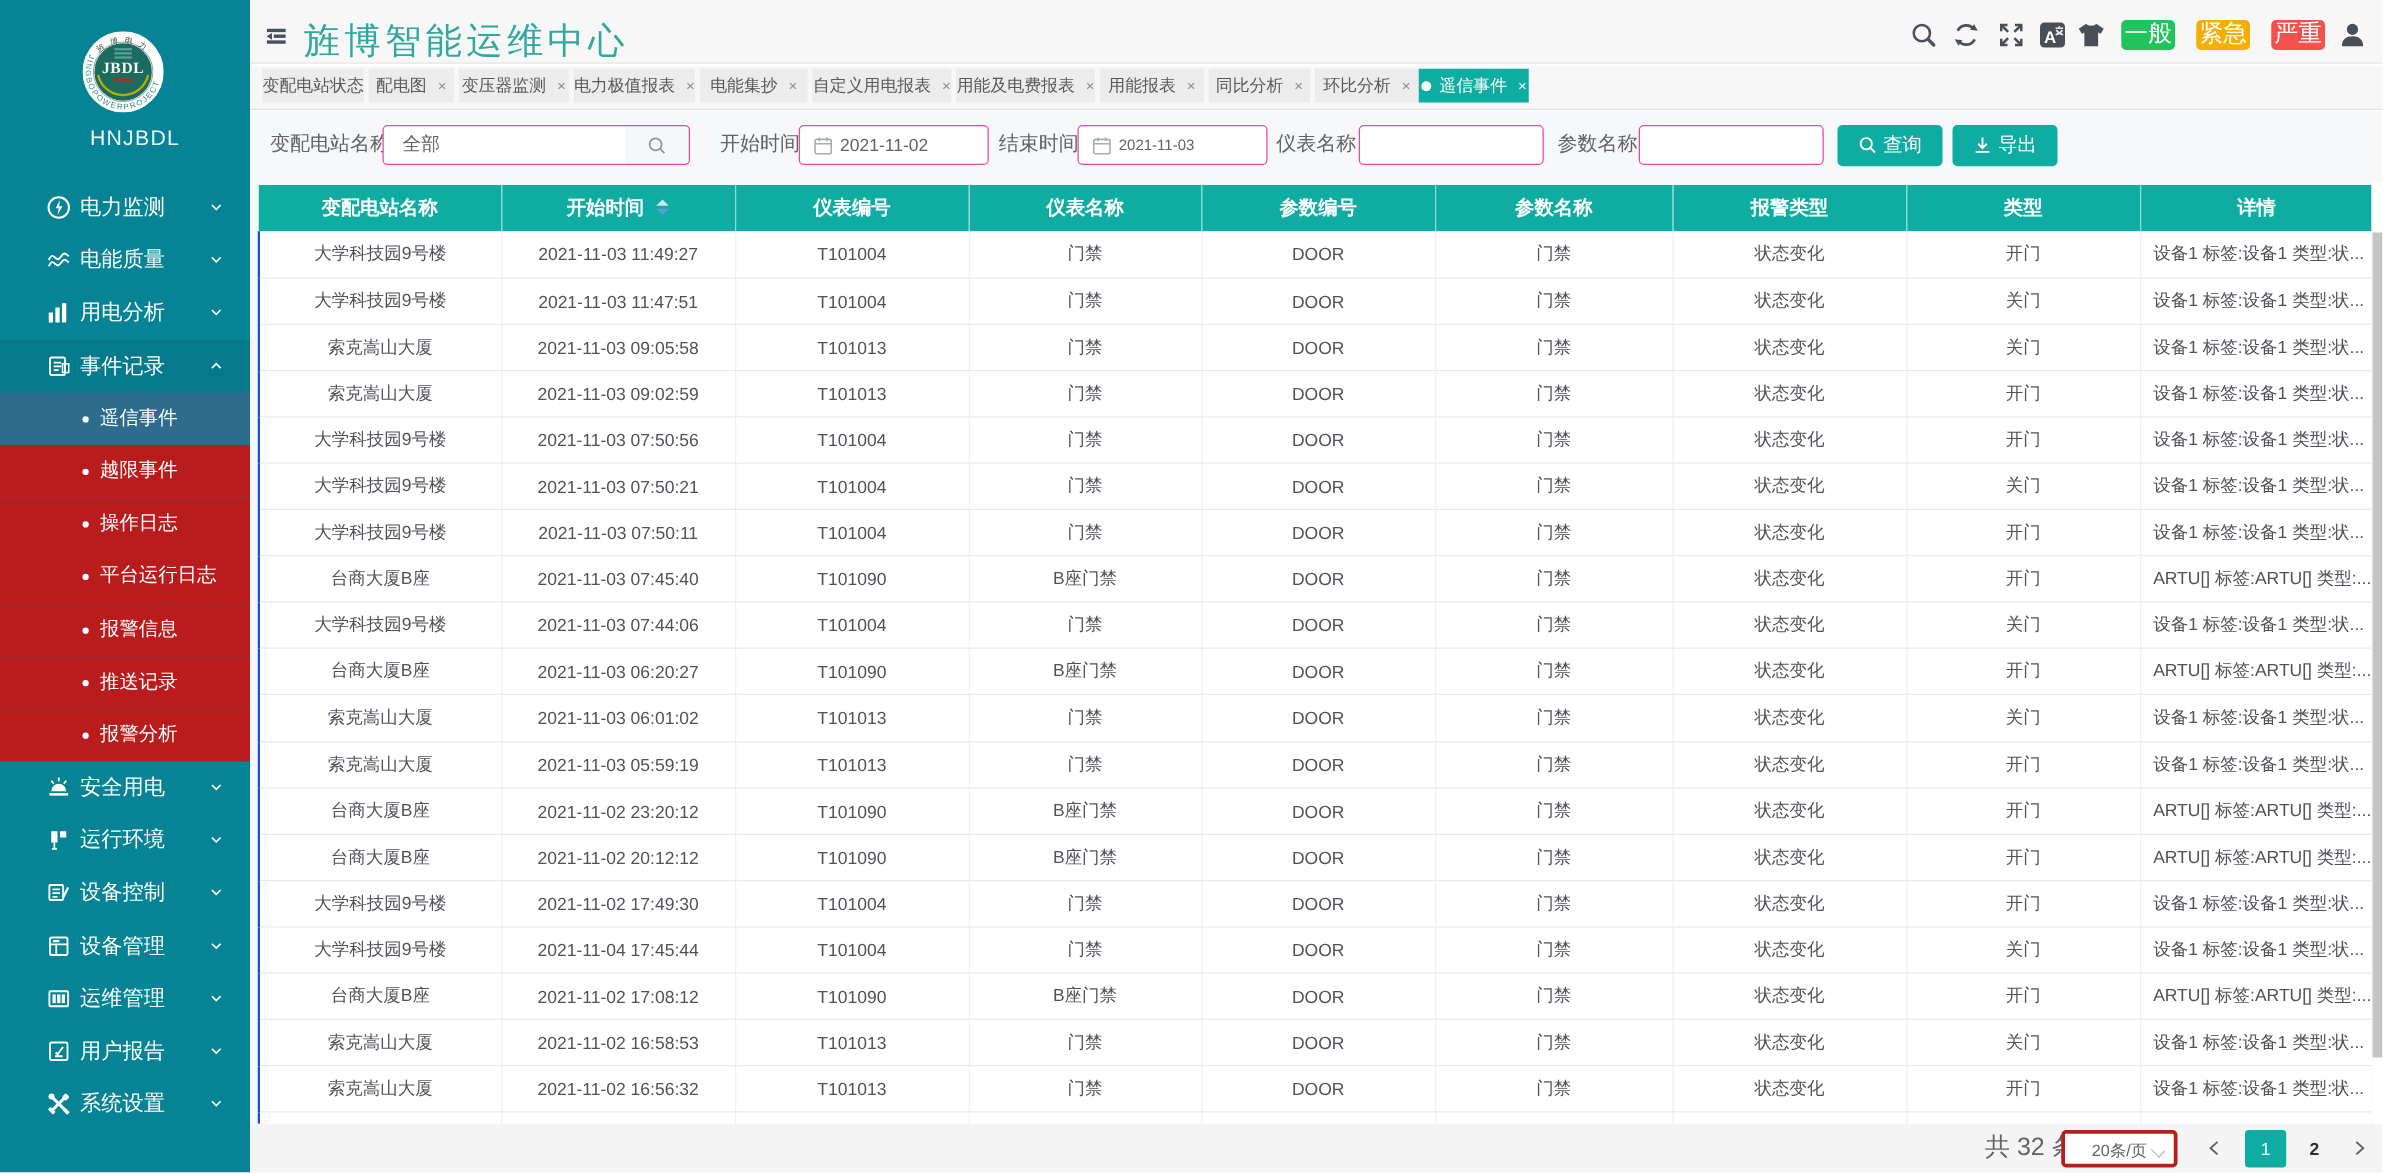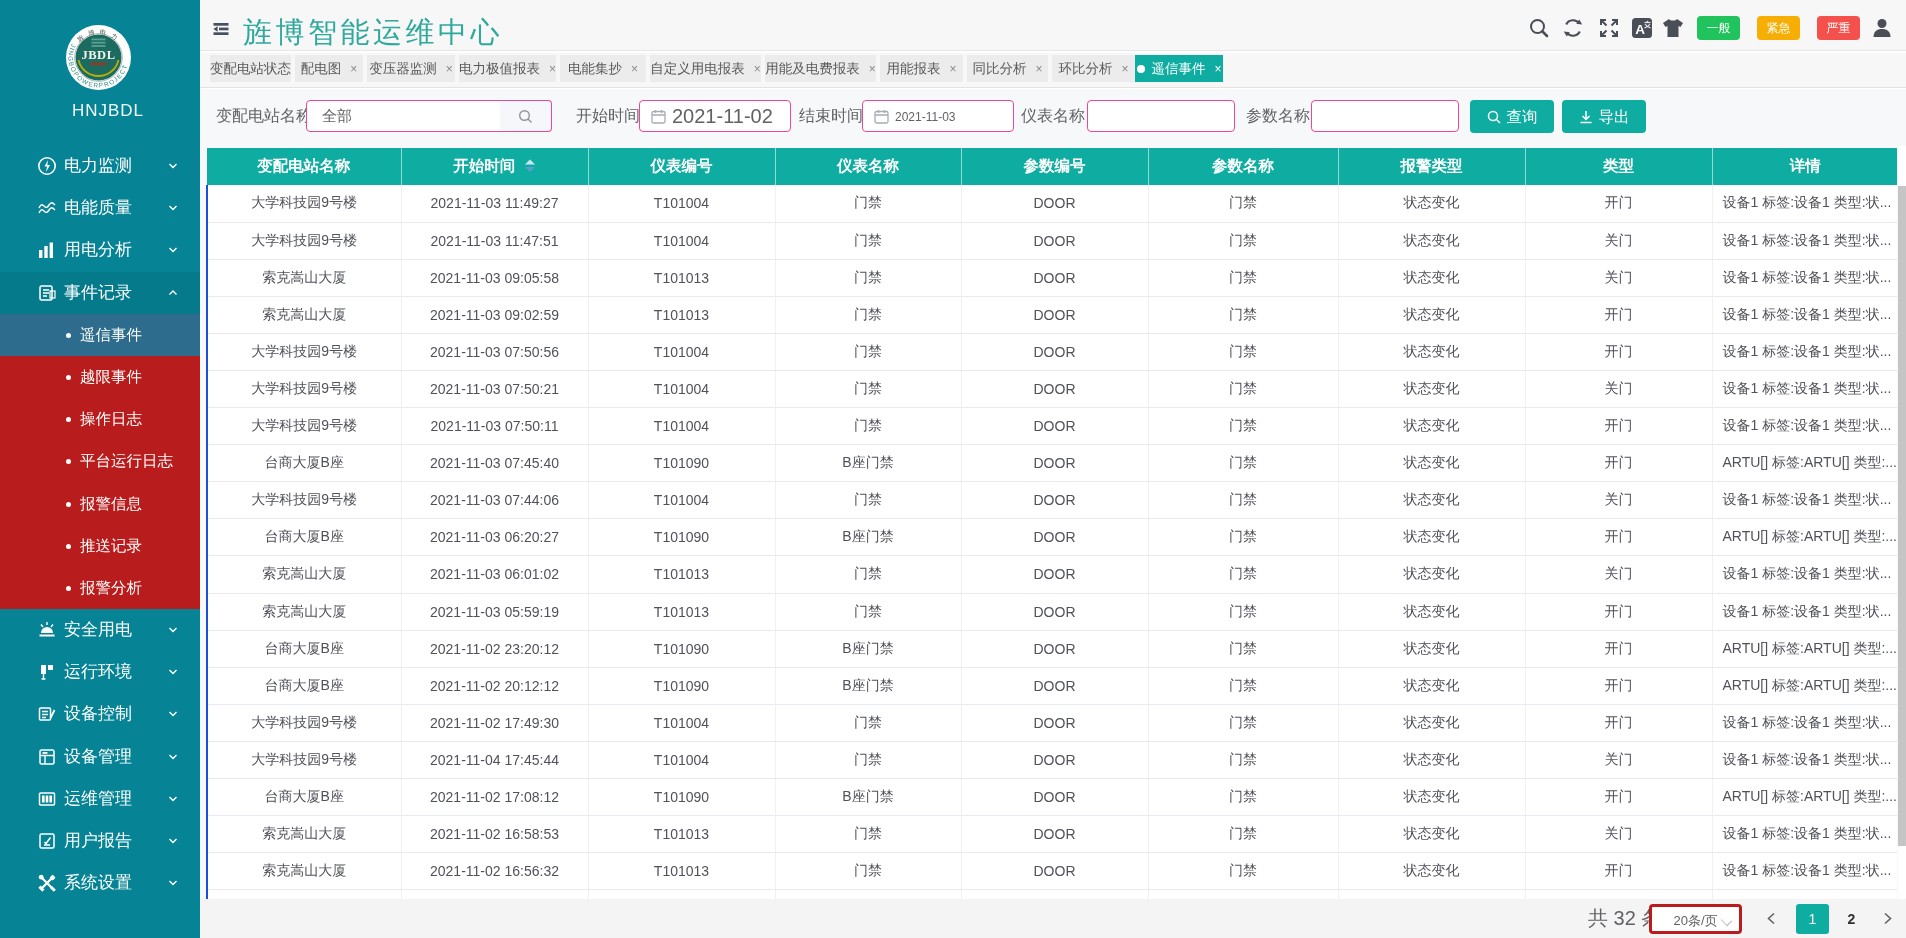--- a/index.html
+++ b/index.html
@@ -17,21 +17,21 @@
 .mi.active { background:#057a8b; }
 .smi { position:relative; height:42.2px; color:#fff; font-size:15.5px; background:#b91c1c; }
 .smi .dot { position:absolute; left:66px; top:19px; width:5px; height:5px; border-radius:50%; background:#fff; }
 .smi .txt { position:absolute; left:80px; top:0; line-height:42.2px; }
 .smi.sel { background:#2d6c8d; }
 
 
 #hdr { position:absolute; left:200px; top:0; width:1706px; height:51px; background:#f7f7f8; border-bottom:1px solid #e6e6e6; z-index:4; }
 #title { position:absolute; left:43px; top:13px; font-size:29px; color:#30a99d; letter-spacing:3.5px; white-space:nowrap; }
 .hico { position:absolute; top:17px; width:22px; height:22px; }
-.hbtn { position:absolute; top:16px; height:24px; line-height:24px; border-radius:4px; color:#fff; font-size:12px; text-align:center; width:43px; }
+.hbtn { position:absolute; top:16px; height:24px; line-height:24px; border-radius:4px; color:#fff; font-size:19px; text-align:center; width:43px; }
 
 
 #tabbar { position:absolute; left:200px; top:53px; width:1706px; height:35px; background:#f7f7f8; border-bottom:1px solid #e2e2e2; }
 .tab { position:absolute; top:2px; height:27px; line-height:27px; background:#ececec; color:#595959; font-size:13.5px; text-align:center; white-space:nowrap; overflow:hidden; }
 .tab .x { color:#8a8a8a; font-size:12px; margin-left:5px; }
 .tab.act { background:#0fada1; color:#fff; }
 .tab.act .x { color:#fff; }
 .tab .dot { display:inline-block; width:8px; height:8px; border-radius:50%; background:#fff; margin-right:7px; vertical-align:middle; }
 
 
@@ -306,21 +306,21 @@
         <circle cx="6.5" cy="6.5" r="4.8" fill="none" stroke="#8f949e" stroke-width="1.4"></circle>
         <path d="M10 10 L13.5 13.5" stroke="#8f949e" stroke-width="1.4"></path>
       </svg>
   </div>
   <div class="flabel" style="left:376px">开始时间</div>
   <div class="finput" style="left:439px;width:152px">
     <svg style="position:absolute;left:11px;top:8px" width="15" height="15" viewBox="0 0 15 15">
         <rect x="1" y="2.5" width="13" height="11.5" rx="1.5" fill="none" stroke="#a6abb5" stroke-width="1.3"></rect>
         <path d="M1 6 H14 M4.5 1 V4 M10.5 1 V4" stroke="#a6abb5" stroke-width="1.3"></path>
       </svg>
-    <span style="margin-left:32px;font-size:20px">2021-11-02</span>
+    <span style="margin-left:32px;font-size:14px">2021-11-02</span>
   </div>
   <div class="flabel" style="left:599px">结束时间</div>
   <div class="finput" style="left:662px;width:152px">
     <svg style="position:absolute;left:11px;top:8px" width="15" height="15" viewBox="0 0 15 15">
         <rect x="1" y="2.5" width="13" height="11.5" rx="1.5" fill="none" stroke="#a6abb5" stroke-width="1.3"></rect>
         <path d="M1 6 H14 M4.5 1 V4 M10.5 1 V4" stroke="#a6abb5" stroke-width="1.3"></path>
       </svg>
     <span style="margin-left:32px;font-size:12px">2021-11-03</span>
   </div>
   <div class="flabel" style="left:821px">仪表名称</div>

